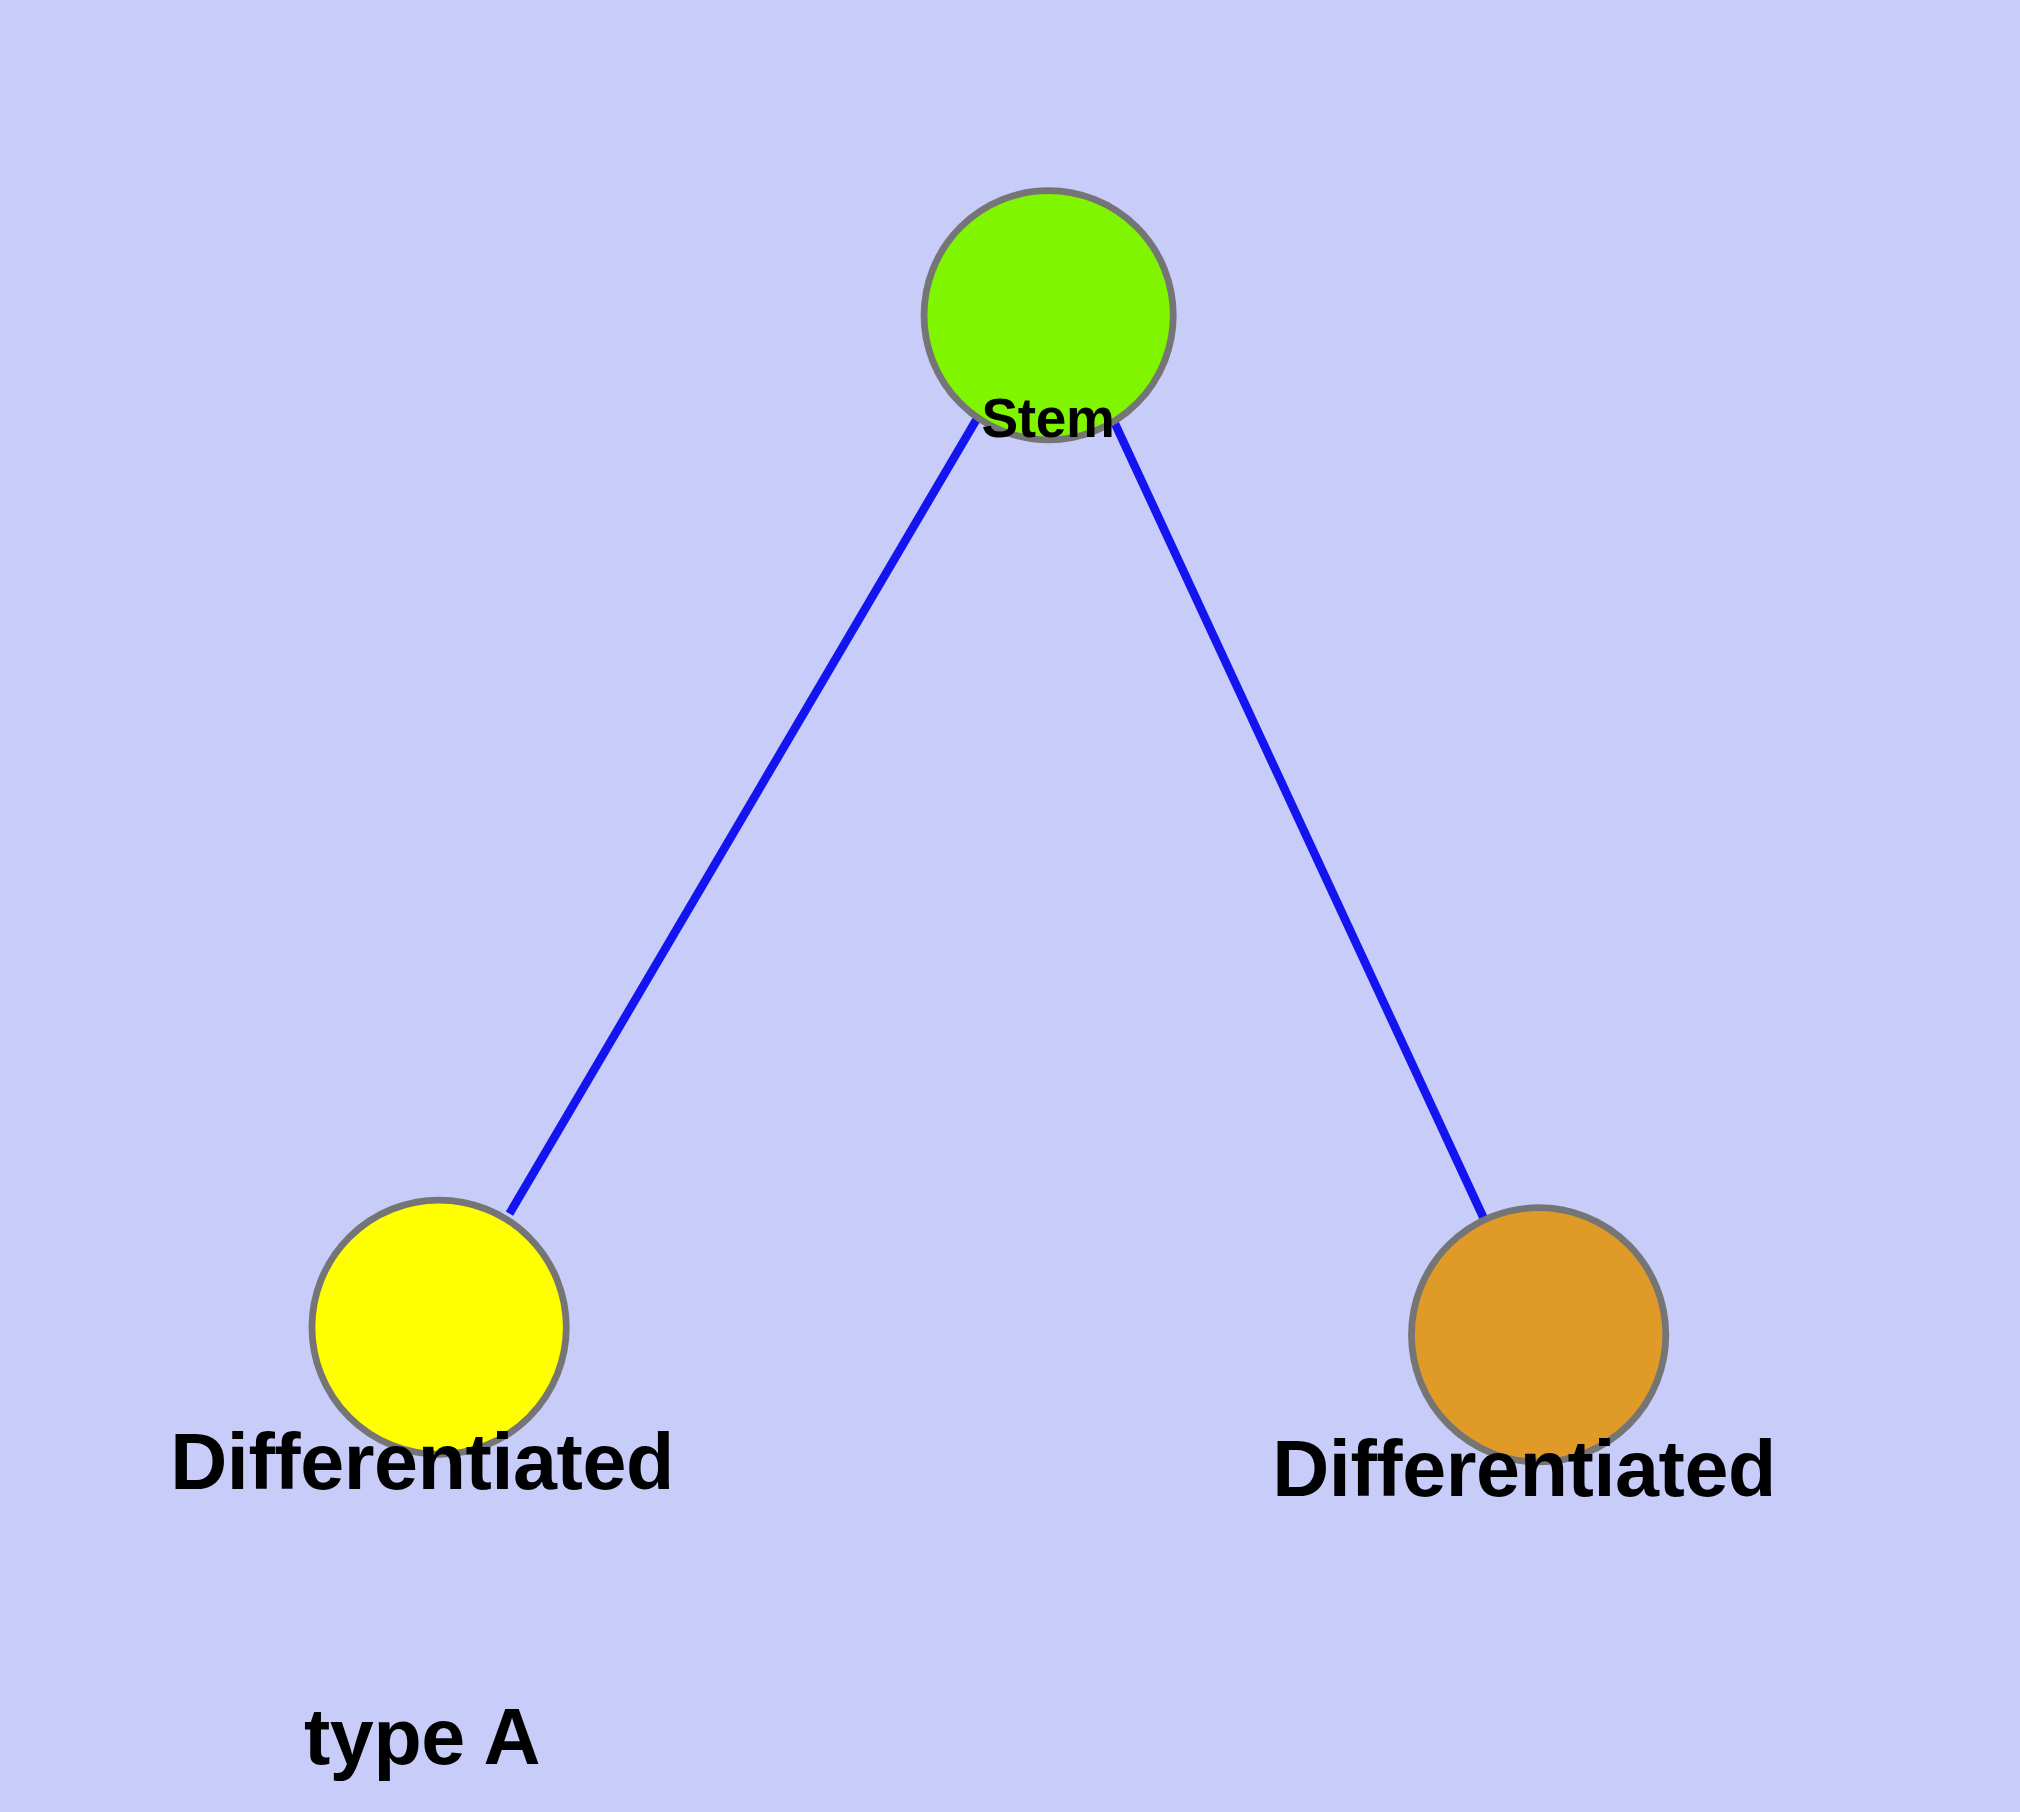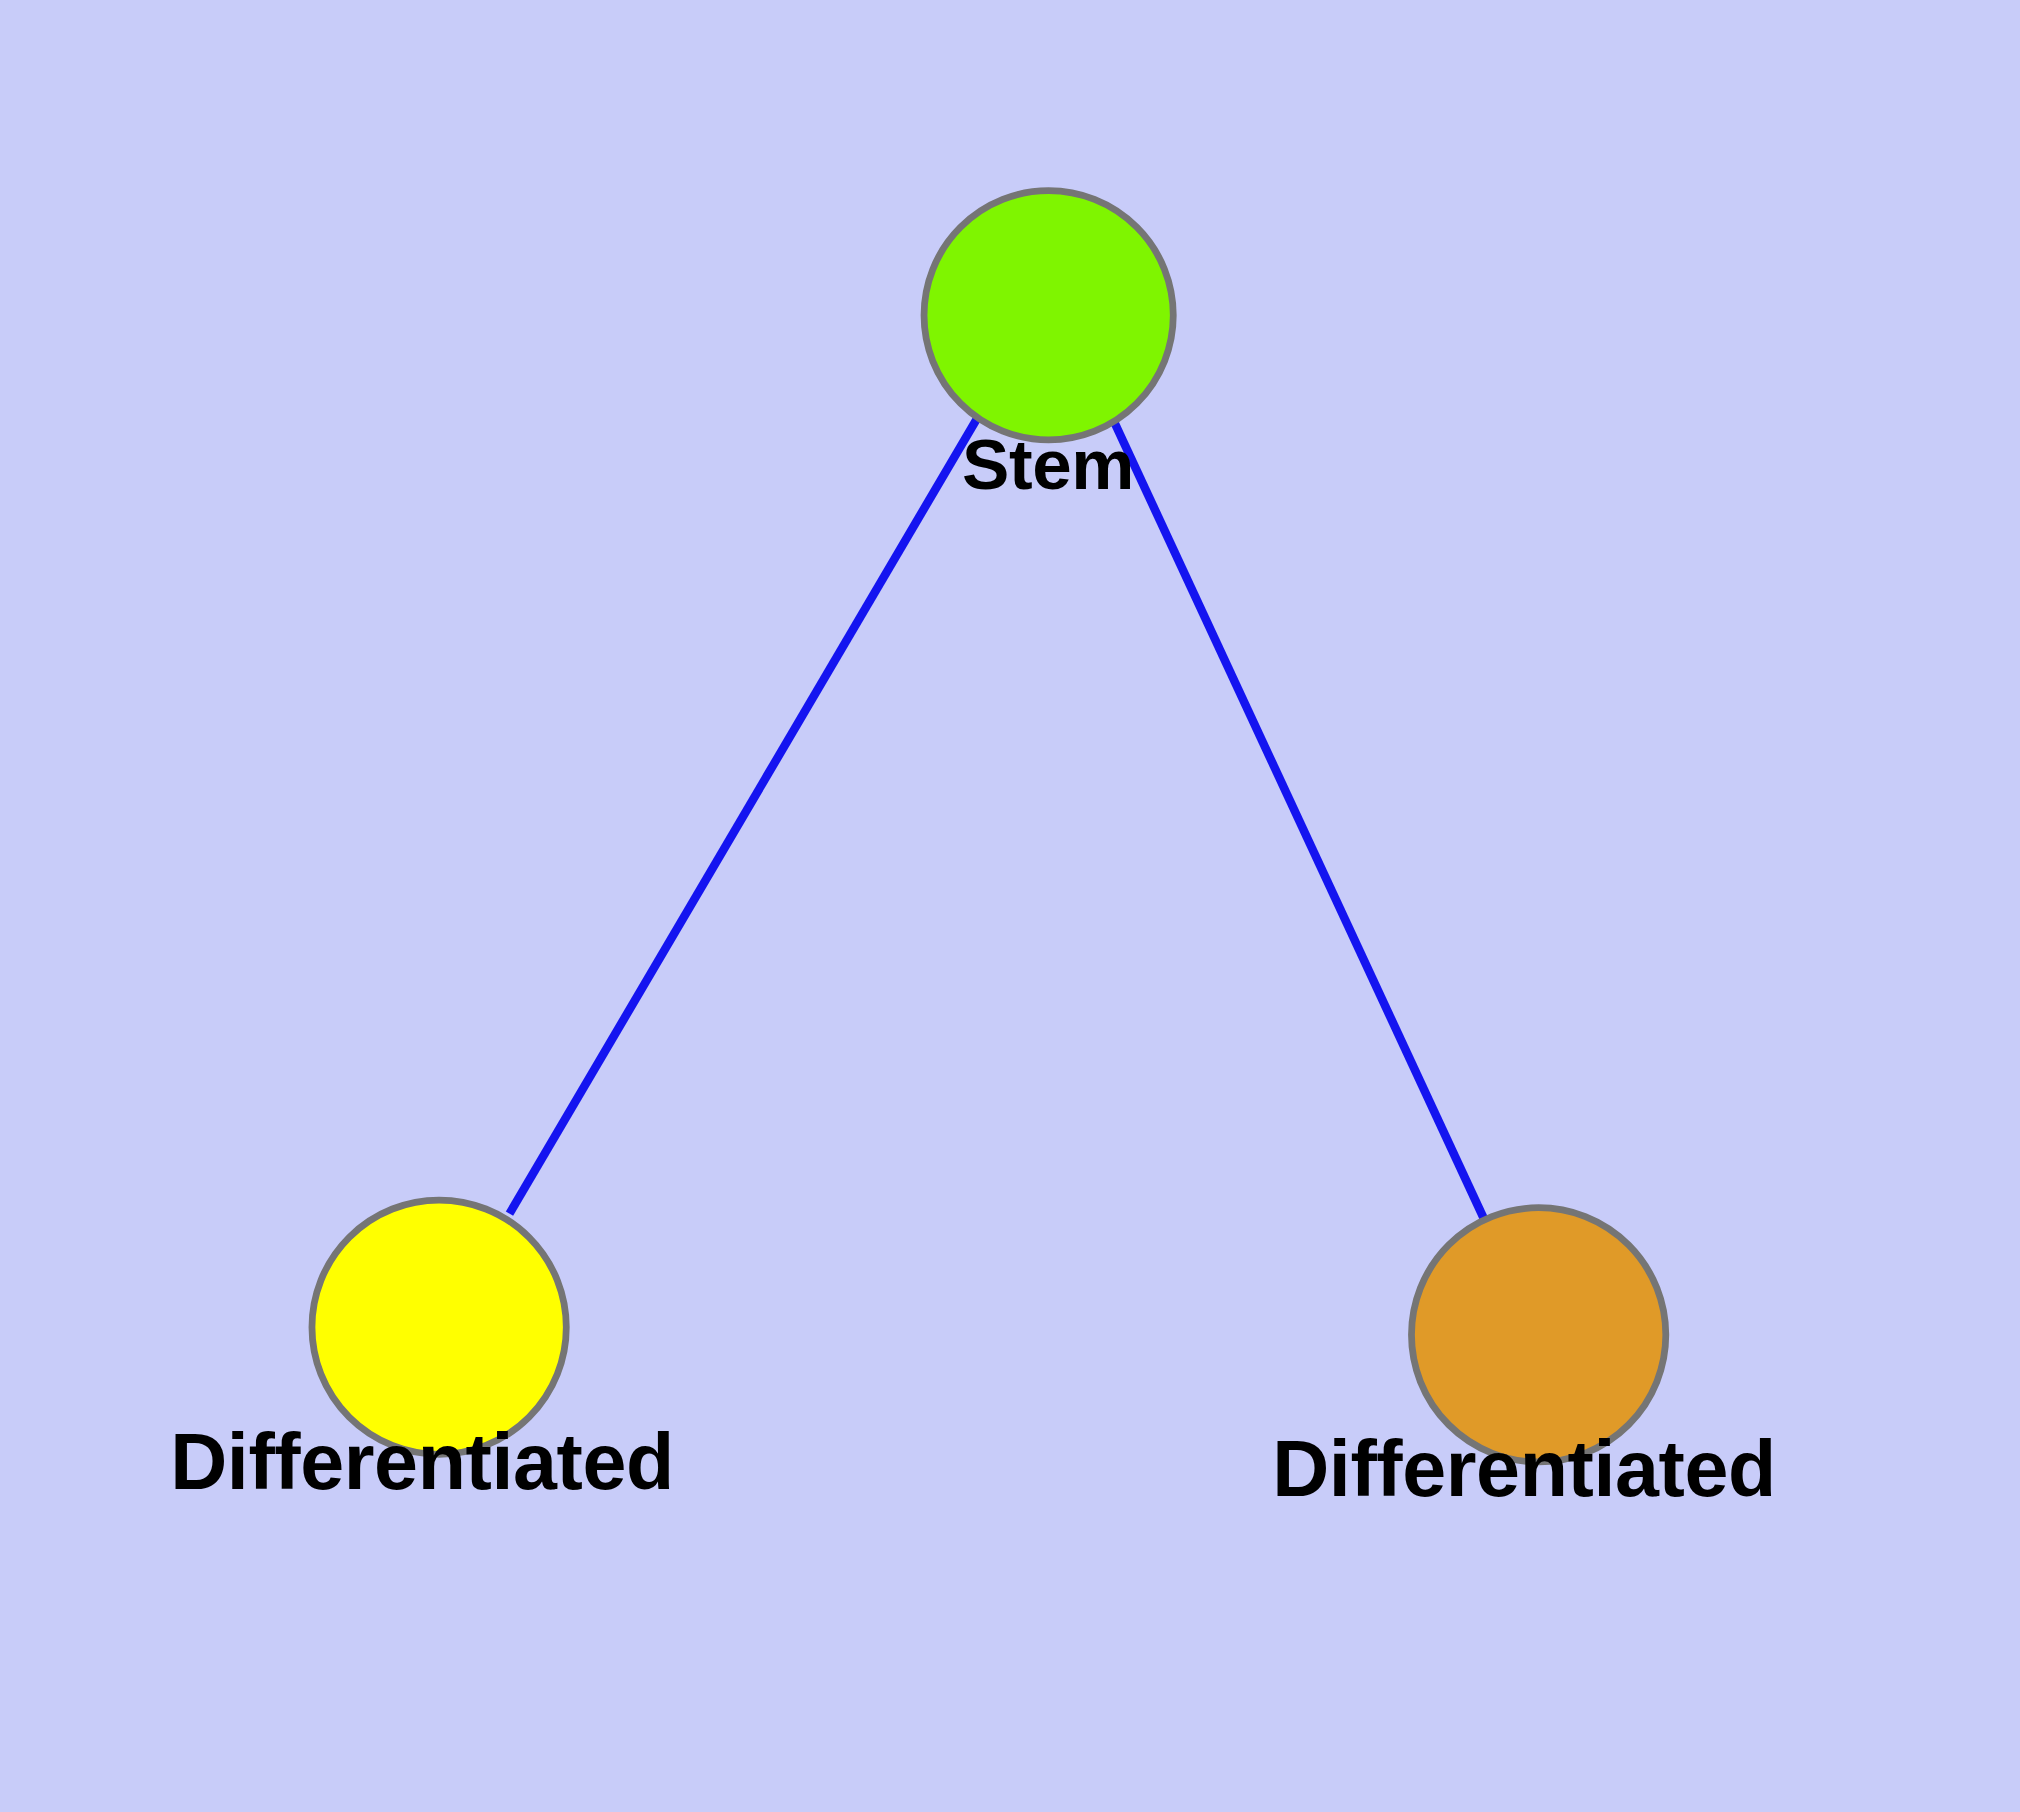--- a/index.html
+++ b/index.html
@@ -32,21 +32,21 @@
     position: absolute;
     text-align: center;
     font-weight: bold;
     color: #000000;
     white-space: pre;
     line-height: 1.16;
     letter-spacing: -0.4px;
     pointer-events: none;
   }
   #label-stem {
-    font-size: 71px;
+    font-size: 55px;
     left: 709px;
     top: 259px;
     width: 678px;
   }
   #label-diff-a {
     font-size: 79px;
     left: 83px;
     top: 1233px;
     width: 678px;
   }
@@ -73,20 +73,21 @@
     <circle id="node-1" cx="518" cy="1566" r="150" fill="#ffff00" stroke="#757575" stroke-width="8"></circle>
     <circle id="node-2" cx="1815" cy="1575" r="150" fill="#e09a28" stroke="#757575" stroke-width="8"></circle>
   </svg>
 
   <div class="node-label" id="label-stem">
     <div>Stem</div>
   </div>
 
   <div class="node-label" id="label-diff-a">
     <div>Differentiated</div>
+    <div>type A</div>
   </div>
 
   <div class="node-label" id="label-diff-b">
     <div>Differentiated</div>
   </div>
 
 </div>
 
 
 </body></html>

